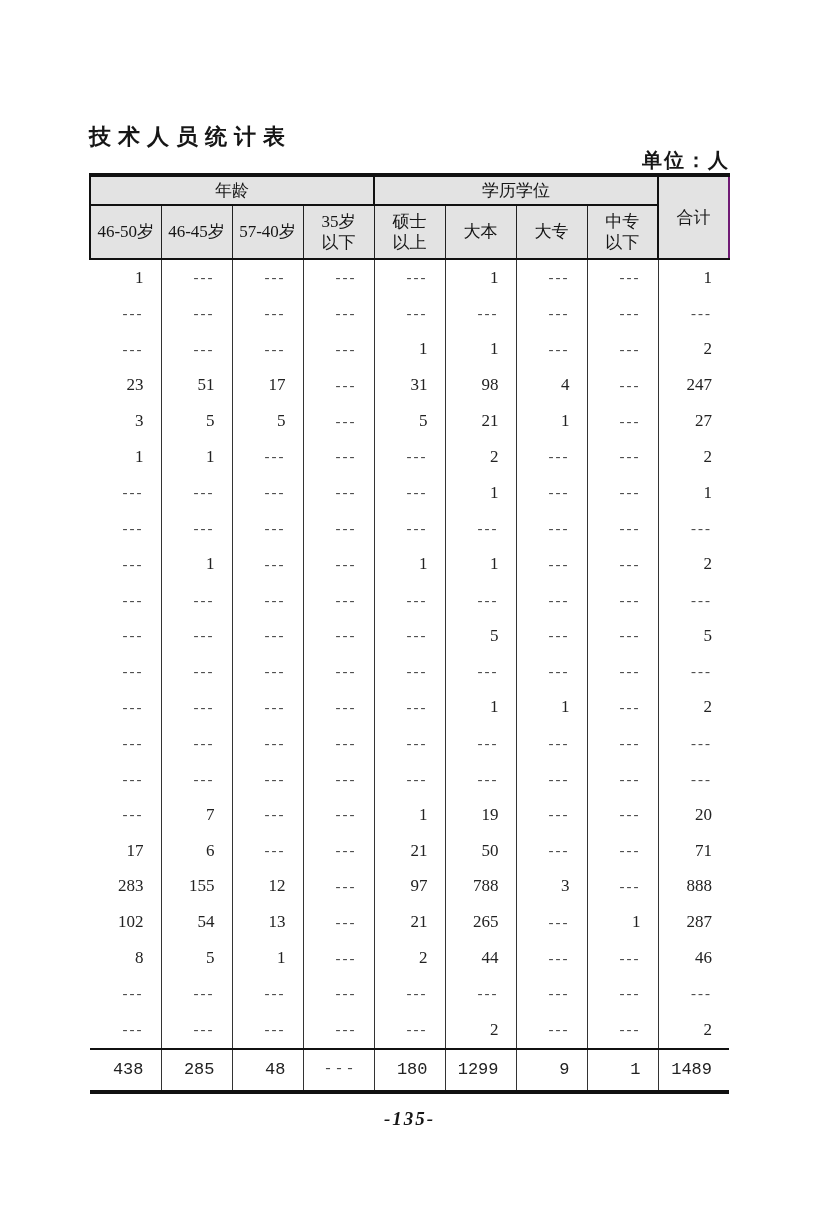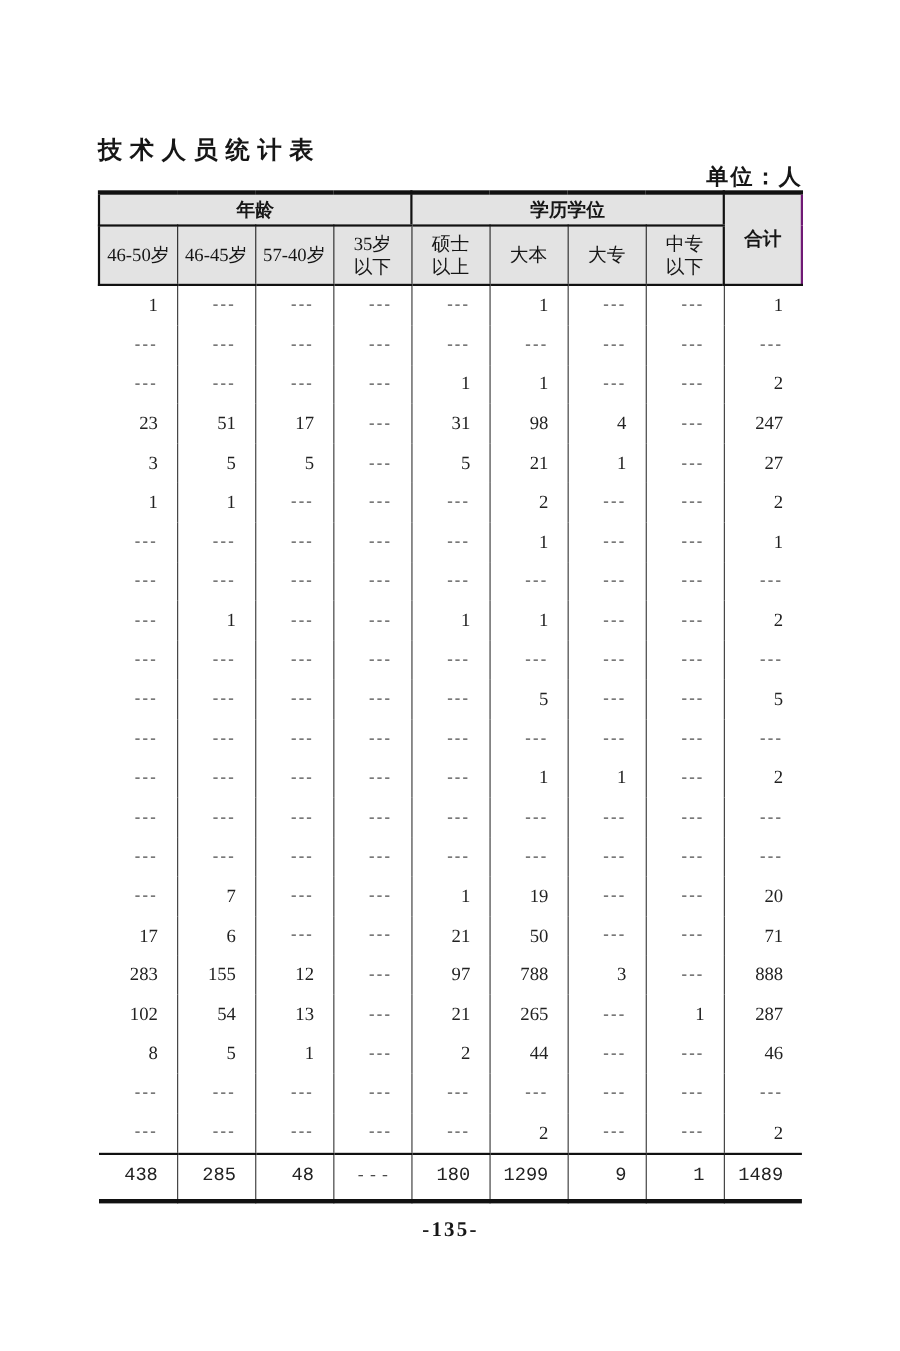--- a/index.html
+++ b/index.html
@@ -44,21 +44,21 @@
     background: #e3e3e3;
     font-weight: 400;
     font-size: 17px;
     text-align: center;
     vertical-align: middle;
     white-space: pre-line;
     color: #161616;
     padding: 0;
     line-height: 1.25;
   }
-  tr.group-header-row th { height: 27px; font-weight: bold; }
+  tr.group-header-row th { height: 27px; }
   tr.group-header-row th.group-cell { border-bottom: 2px solid #111; }
   tr.group-header-row th.first { border-left: 2px solid #111; }
   tr.column-header-row th { height: 52px; border-bottom: 2.5px solid #111; }
   tr.column-header-row th + th { border-left: 1.5px solid #222; }
   tr.column-header-row th:first-child { border-left: 2px solid #111; }
   th.total-header {
     border-left: 2px solid #111;
     border-right: 2px solid #701a75;
     border-bottom: 2.5px solid #111;
   }
@@ -79,20 +79,21 @@
   }
   .page-number {
     position: absolute;
     left: 89px; top: 1108px;
     width: 641px;
     text-align: center;
     font-size: 19px;
     font-weight: 700;
     letter-spacing: 2px;
     color: #161616;
+    font-style: italic;
   }
 </style>
 </head>
 <body>
 
 <h1 class="page-title">技术人员统计表</h1>
 
 <div class="unit-label">单位：人</div>
 
 <table class="stat-table">

